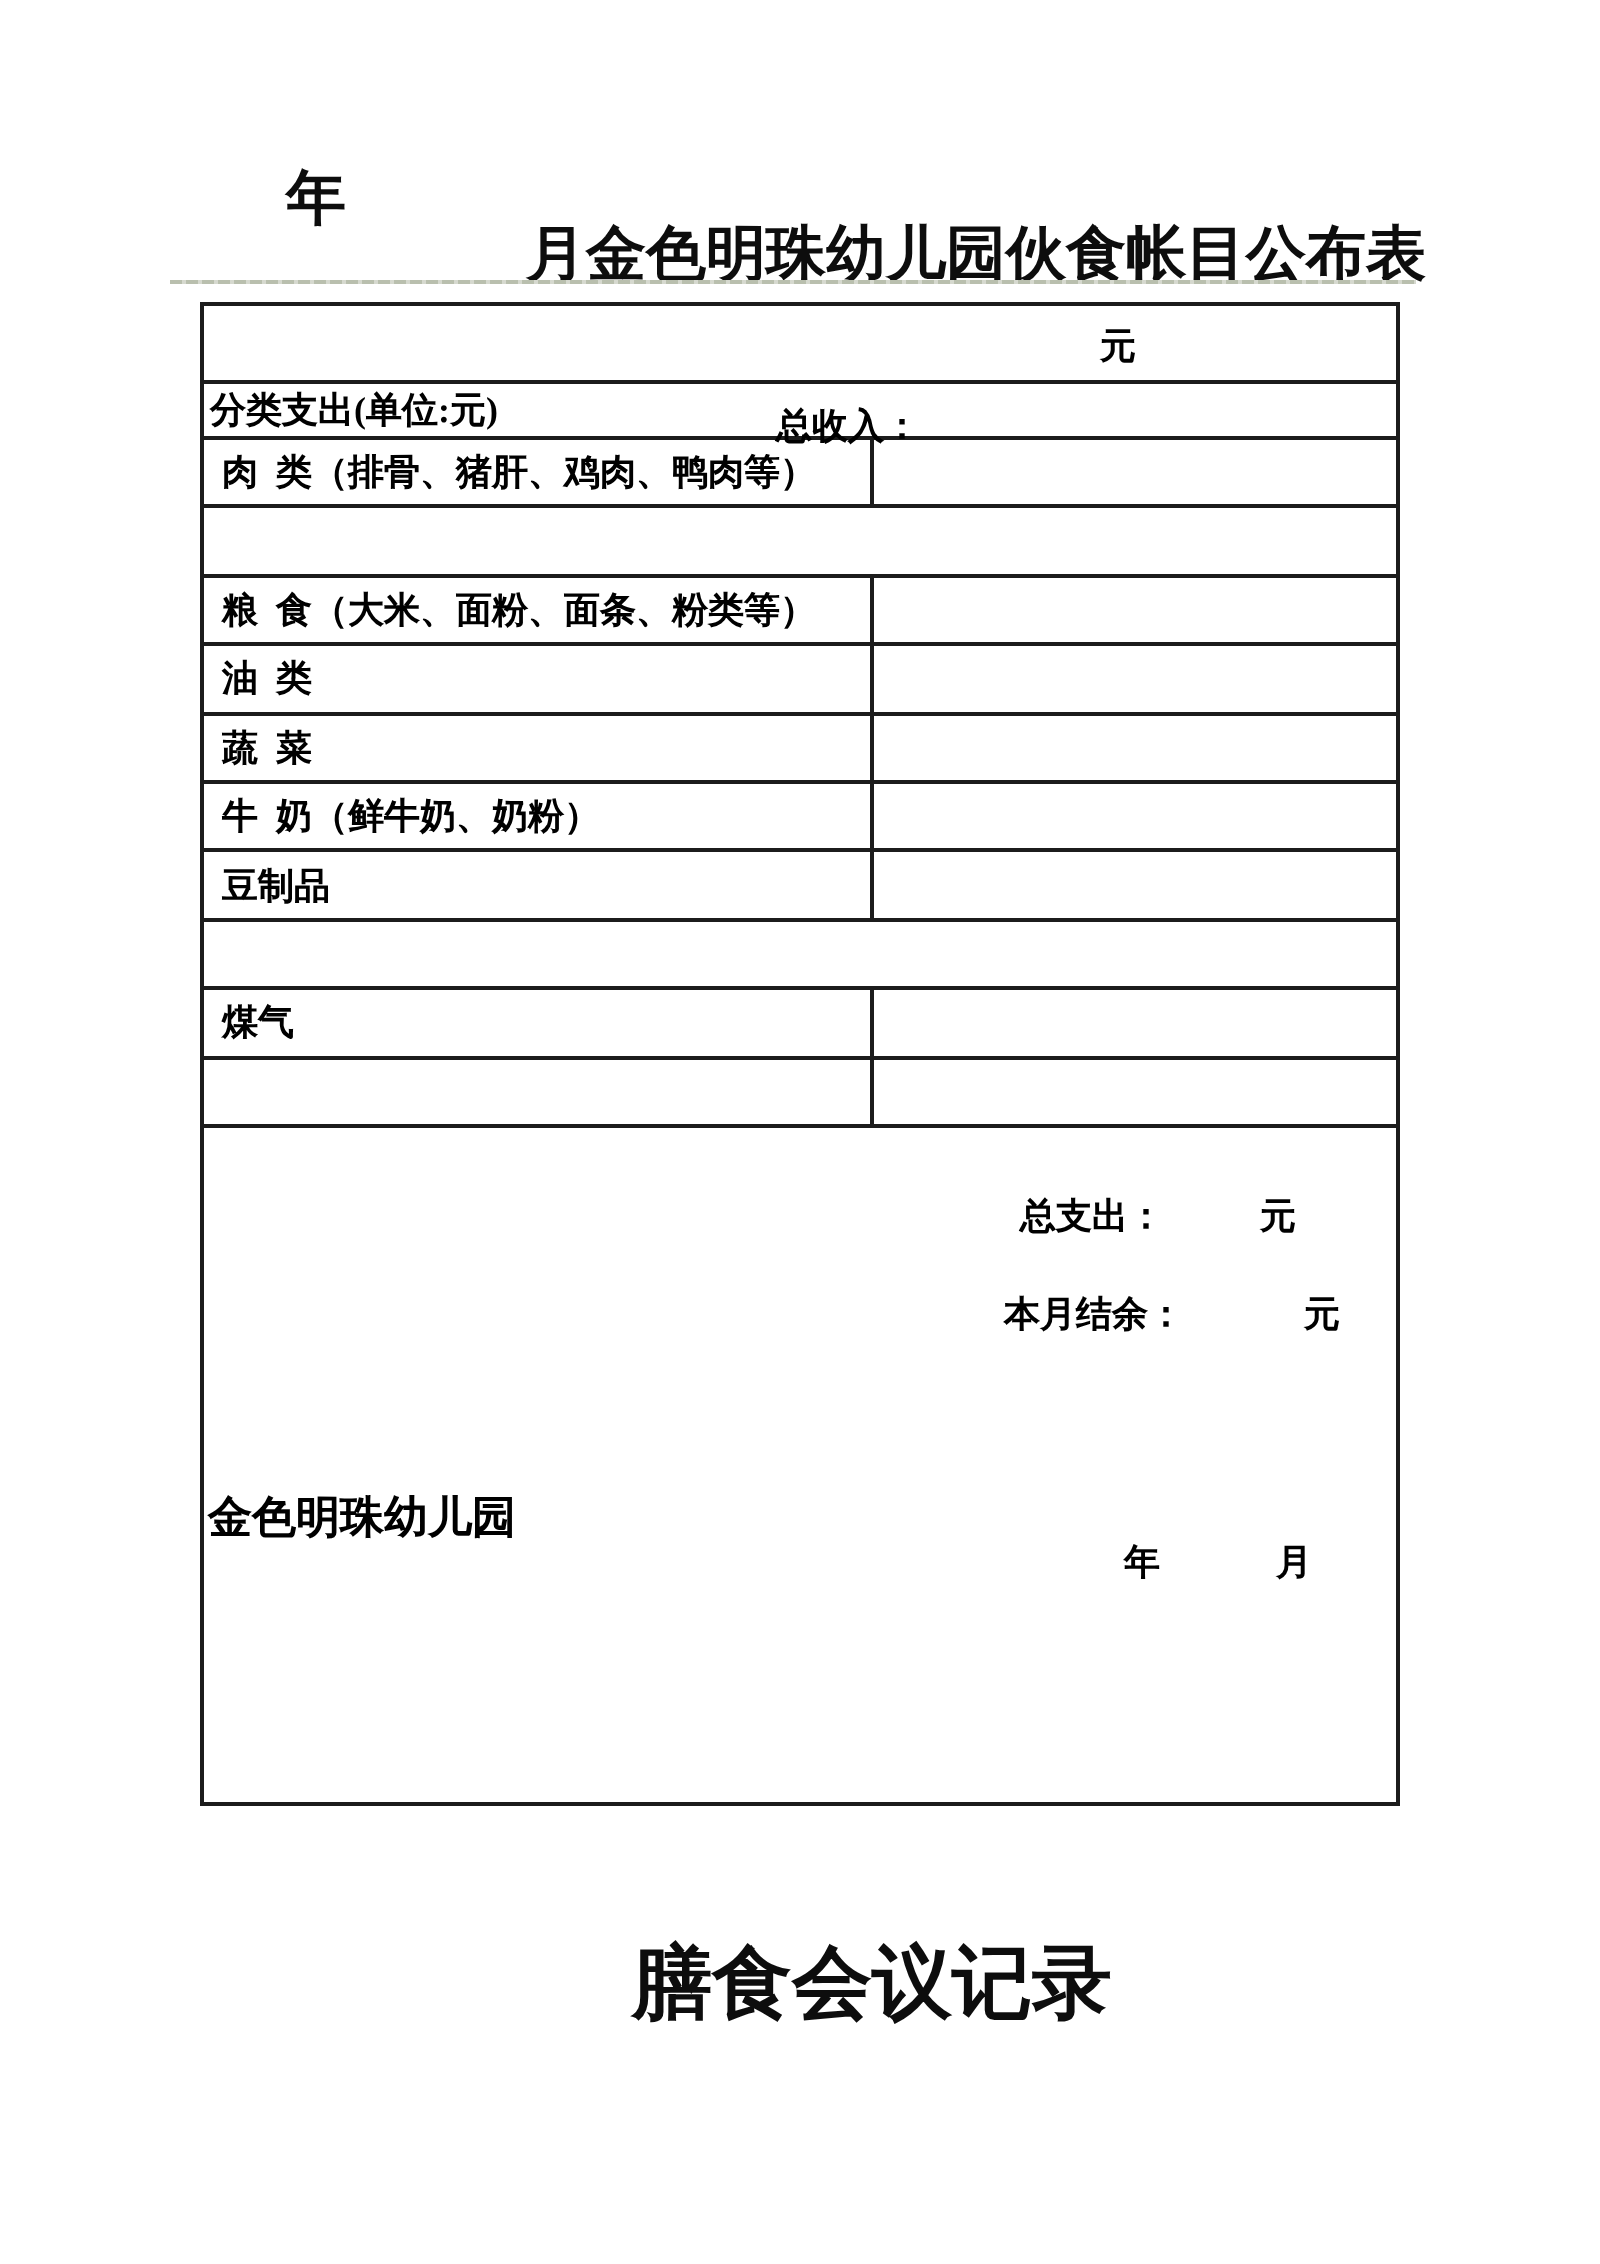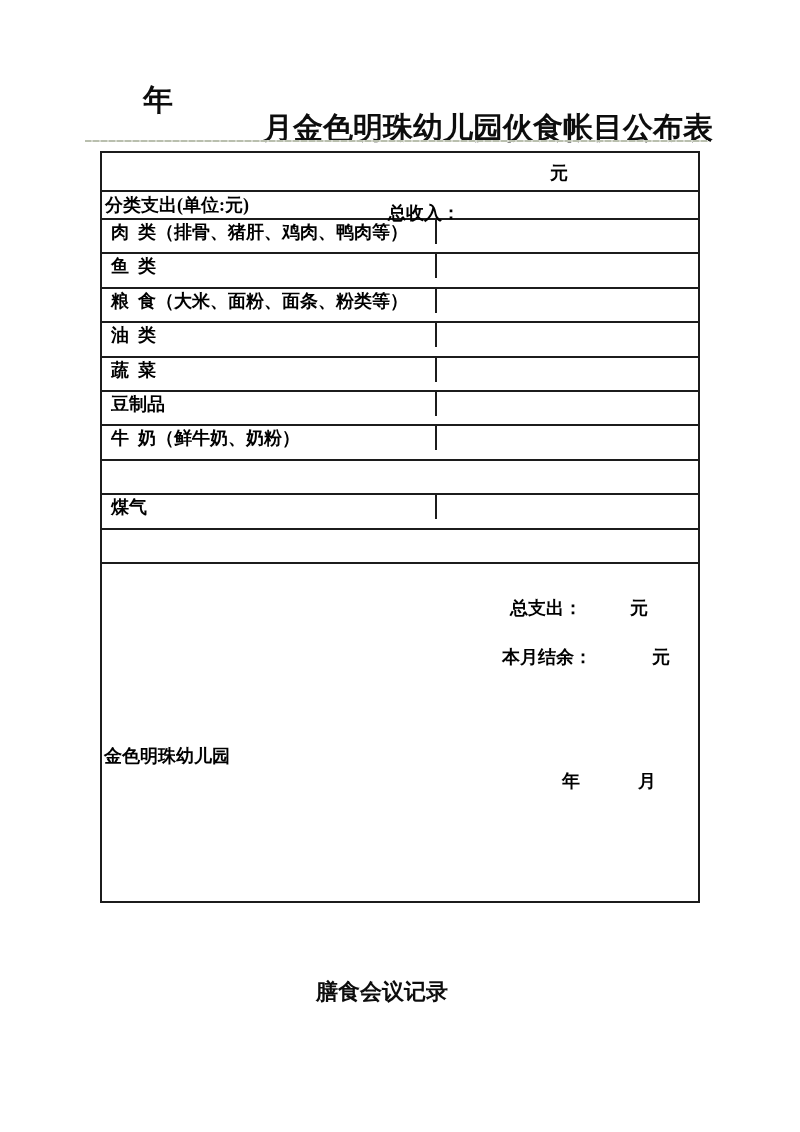--- a/index.html
+++ b/index.html
@@ -66,21 +66,21 @@
     display: flex;
     align-items: center;
     padding-left: 3px;
   }
   .row-catheader span { white-space: pre; }
 
   .data-row {
     height: 34.4px;
     border-bottom: 2px solid #1c1c1c;
     display: flex;
-    flex-direction: column;
+    flex-direction: row;
     text-align: center;
   }
   .data-row .cell-label {
     width: 335px;
     border-right: 2px solid #1c1c1c;
     display: flex;
     align-items: center;
     padding-left: 9px;
     overflow: hidden;
   }
@@ -89,32 +89,32 @@
 
   .summary-section {
     position: relative;
     flex: 1;
   }
   .summary-section .abs { position: absolute; white-space: pre; }
   .pos-expense-label  { left: 408px; top: 32px; }
   .pos-expense-unit   { left: 528px; top: 32px; }
   .pos-balance-label  { left: 400px; top: 81px; }
   .pos-balance-unit   { left: 550px; top: 81px; }
-  .pos-org-name       { left: 2px;   top: 180px; font-size: 18px; }
+  .pos-org-name       { left: 2px;   top: 180px; font-size: 22px; }
   .pos-date-year      { left: 460px; top: 205px; }
   .pos-date-month     { left: 536px; top: 205px; }
 
   
   .meeting-heading {
     position: absolute;
     left: 316px;
     top: 973px;
     font-family: "Liberation Serif", "DejaVu Serif", serif;
     font-weight: bold;
-    font-size: 22px;
+    font-size: 40px;
     line-height: 37px;
     white-space: pre;
     color: #0d0d0d;
   }
 </style>
 </head>
 <body>
 
 <div class="page">
 
@@ -134,23 +134,20 @@
       <span>分类支出(单位:元)</span>
     </div>
 
     <div class="data-row">
       <div class="cell-label">
           <span>肉  类（排骨、猪肝、鸡肉、鸭肉等）</span>
         </div>
       <div class="cell-value"></div>
     </div>
     <div class="data-row">
-      <div class="cell-label">
-          <span>鱼  类</span>
-        </div>
       <div class="cell-value"></div>
     </div>
     <div class="data-row">
       <div class="cell-label">
           <span>粮  食（大米、面粉、面条、粉类等）</span>
         </div>
       <div class="cell-value"></div>
     </div>
     <div class="data-row">
       <div class="cell-label">
@@ -159,27 +156,27 @@
       <div class="cell-value"></div>
     </div>
     <div class="data-row">
       <div class="cell-label">
           <span>蔬  菜</span>
         </div>
       <div class="cell-value"></div>
     </div>
     <div class="data-row">
       <div class="cell-label">
+          <span>牛  奶（鲜牛奶、奶粉）</span>
+        </div>
+      <div class="cell-value"></div>
+    </div>
+    <div class="data-row">
+      <div class="cell-label">
           <span>豆制品</span>
-        </div>
-      <div class="cell-value"></div>
-    </div>
-    <div class="data-row">
-      <div class="cell-label">
-          <span>牛  奶（鲜牛奶、奶粉）</span>
         </div>
       <div class="cell-value"></div>
     </div>
     <div class="data-row">
       <div class="cell-value"></div>
     </div>
     <div class="data-row">
       <div class="cell-label">
           <span>煤气</span>
         </div>

